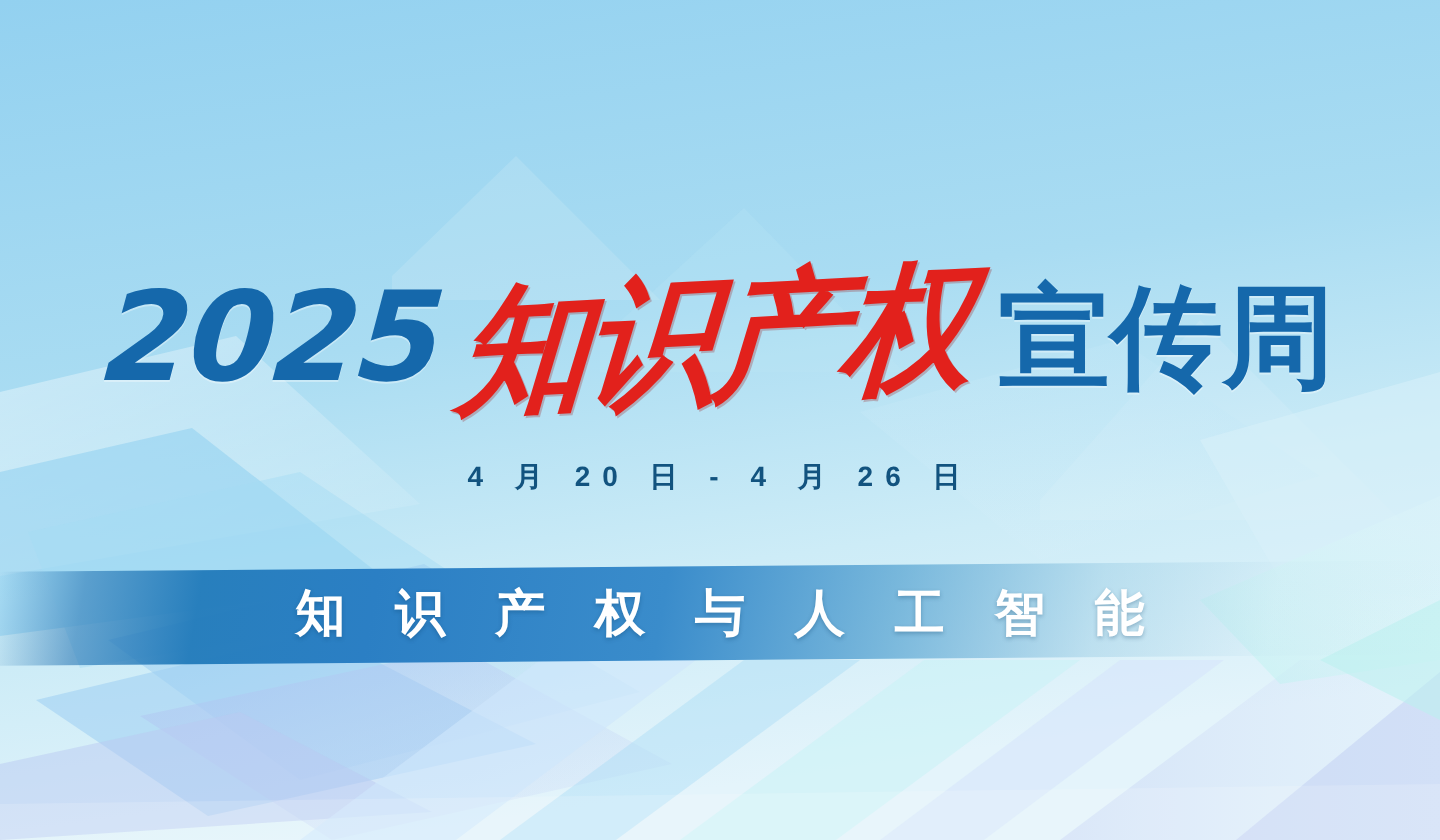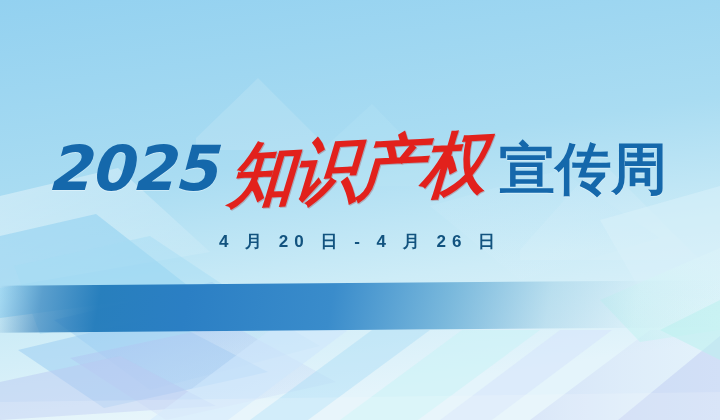--- a/index.html
+++ b/index.html
@@ -84,21 +84,21 @@
   }
 
   
   .date-line {
     position: absolute;
     left: 0;
     right: 0;
     top: 230px;
     text-align: center;
     font-family: "Liberation Sans", sans-serif;
-    font-size: 17px;
+    font-size: 14px;
     font-weight: 700;
     color: #12537f;
     letter-spacing: 6px;
     white-space: nowrap;
   }
 
   
   .slogan-bar {
     position: absolute;
     left: 0;
@@ -210,14 +210,15 @@
 
   <div class="headline">
     <span class="hl-year">2025</span>
     <span class="hl-red">知识产权</span>
     <span class="hl-week">宣传周</span>
   </div>
 
   <div class="date-line">4 月 20 日 - 4 月 26 日</div>
 
   <div class="slogan-bar"></div>
+  <div class="slogan-text">知 识 产 权 与 人 工 智 能</div>
 
 </div>
 
 </body></html>

